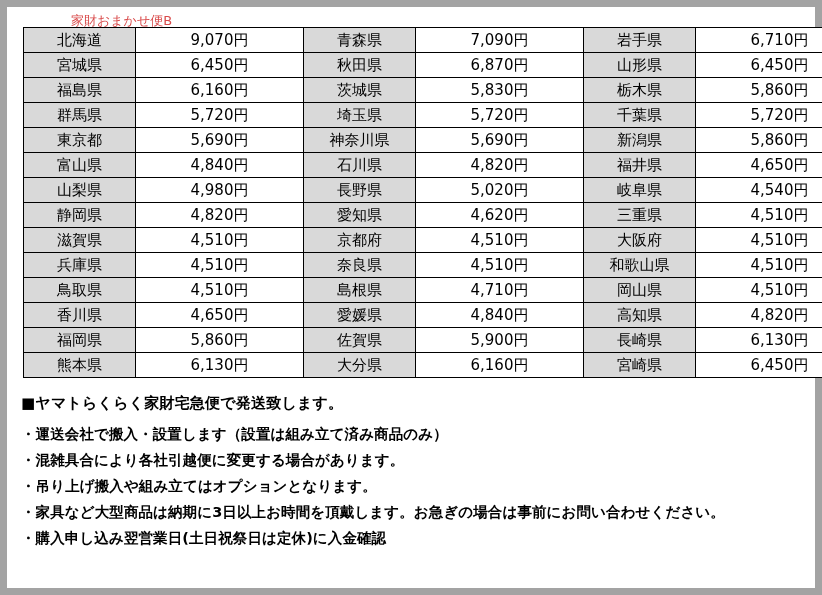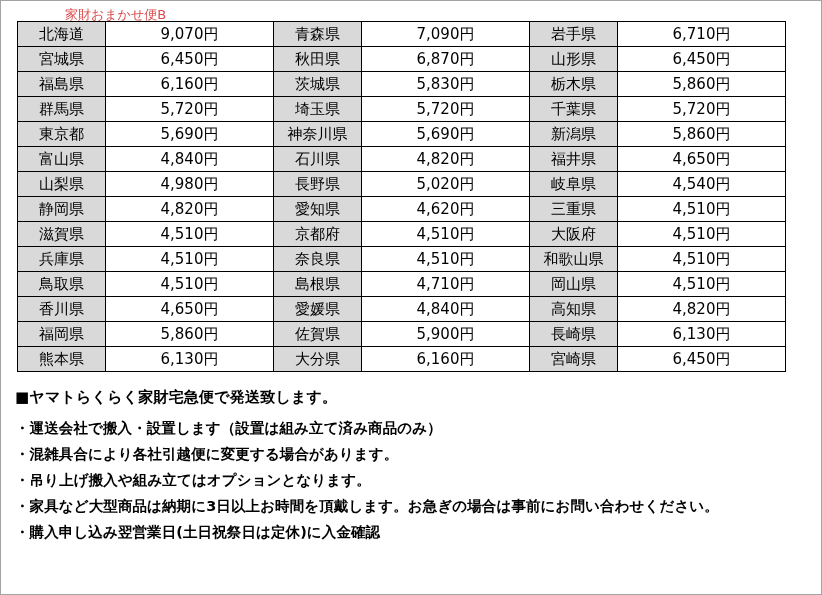--- a/index.html
+++ b/index.html
@@ -12,21 +12,21 @@
     background: #ffffff;
     font-family: "Liberation Sans", sans-serif;
     color: #000000;
     overflow: hidden;
   }
   #page {
     position: relative;
     width: 822px;
     height: 595px;
     box-sizing: border-box;
-    border: 1px solid #a3a3a3;
+    border: 7px solid #a3a3a3;
     background: #ffffff;
   }
   .title-row {
     padding: 4px 0 2px 64px;
     height: 18px;
     box-sizing: border-box;
   }
   .title-text {
     color: #d94b4b;
     font-size: 13px;
@@ -42,21 +42,21 @@
   }
   table.fee-table td {
     border: 1px solid #000000;
     height: 25px;
     font-size: 15px;
     font-family: "DejaVu Sans", sans-serif;
     padding: 0 6px;
     box-sizing: border-box;
   }
   td.pref {
-    width: 88px;
+    width: 112px;
     text-align: center;
     background: #d9d9d9;
     font-weight: normal;
   }
   td.fee {
     width: 168px;
     text-align: center;
     background: #ffffff;
   }
   td.empty {

